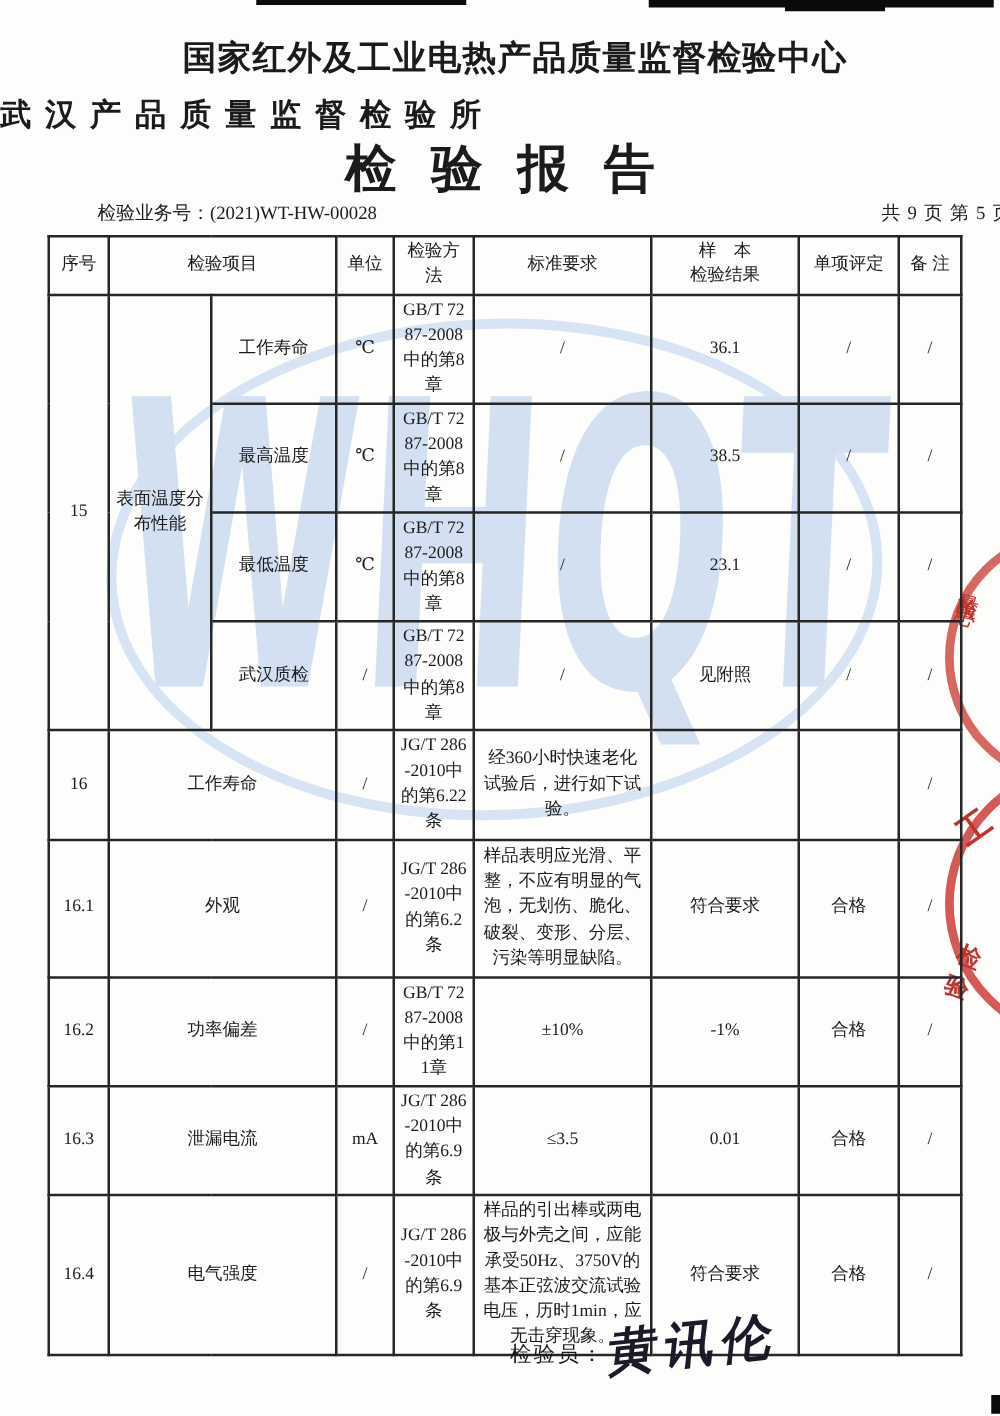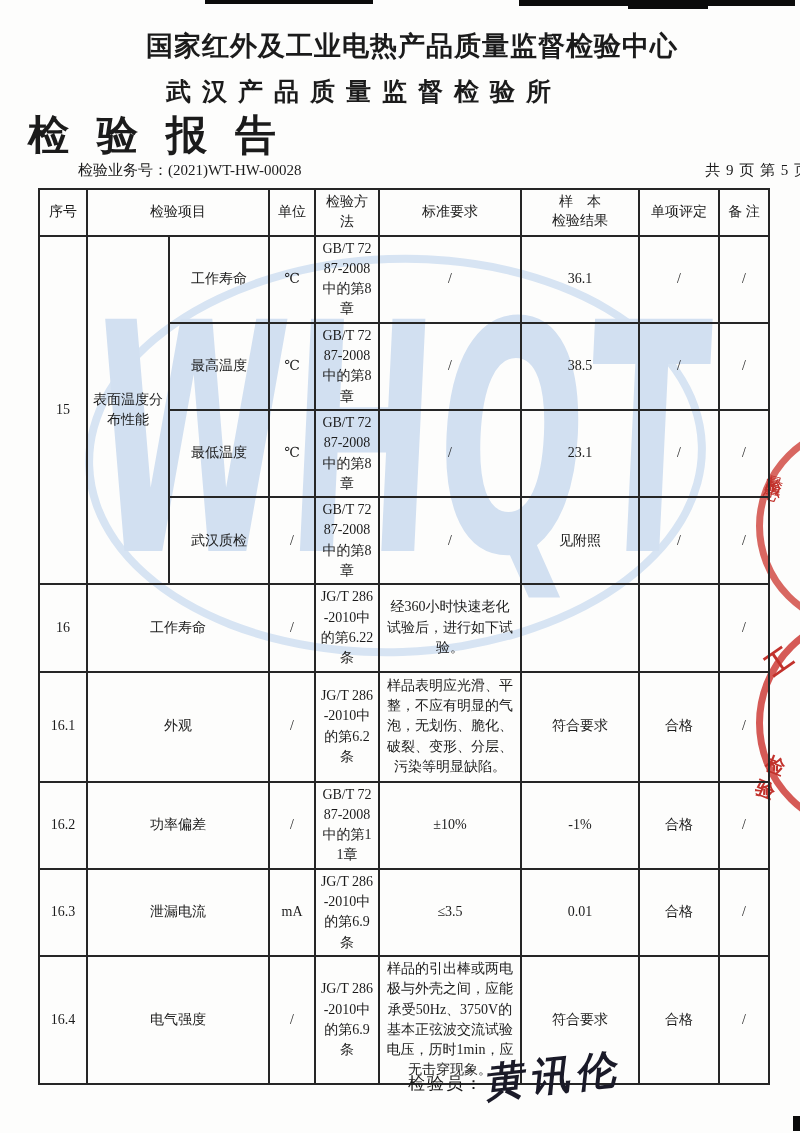--- a/index.html
+++ b/index.html
@@ -39,23 +39,23 @@
   .stamp2{left:756px;top:612px;width:208px;height:208px;border:7px solid rgba(201,44,38,0.78);}
   .stamp-text{position:absolute;color:#c2322c;font-family:"Liberation Serif","DejaVu Serif",serif;}
   .st1{left:762px;top:462px;width:26px;font-size:17px;line-height:1.15;
        writing-mode:vertical-rl;text-orientation:upright;transform:rotate(14deg);letter-spacing:2px;}
   .st2a{left:766px;top:644px;font-size:27px;font-weight:bold;transform:rotate(-35deg);}
   .st2b{left:760px;top:756px;font-size:19px;font-weight:bold;transform:rotate(22deg);letter-spacing:2px;}
   
   .content{position:relative;z-index:1;}
   .org1{position:absolute;left:0;top:28px;width:800px;text-align:center;
         font-size:27px;font-weight:bold;letter-spacing:1px;margin-left:12px;}
-  .org2{position:absolute;left:0;top:75px;width:728px;text-align:center;
+  .org2{position:absolute;left:0;top:75px;width:728px;text-align:left;
         font-size:25px;font-weight:bold;letter-spacing:11px;}
-  .doc-title{position:absolute;left:0;top:108px;width:800px;text-align:left;
+  .doc-title{position:absolute;left:0;top:108px;width:800px;text-align:center;
         font-size:41px;font-weight:bold;letter-spacing:28px;text-indent:28px;}
   .meta{position:absolute;left:38px;top:161px;width:732px;font-size:15px;margin-left:40px;}
   .meta .pages{position:absolute;right:0;top:0;letter-spacing:1px;}
   
   table.rpt{
     position:absolute;left:38px;top:188px;width:730px;
     border-collapse:collapse;table-layout:fixed;
   }
   table.rpt td{
     border:2px solid #262626;text-align:center;vertical-align:middle;

